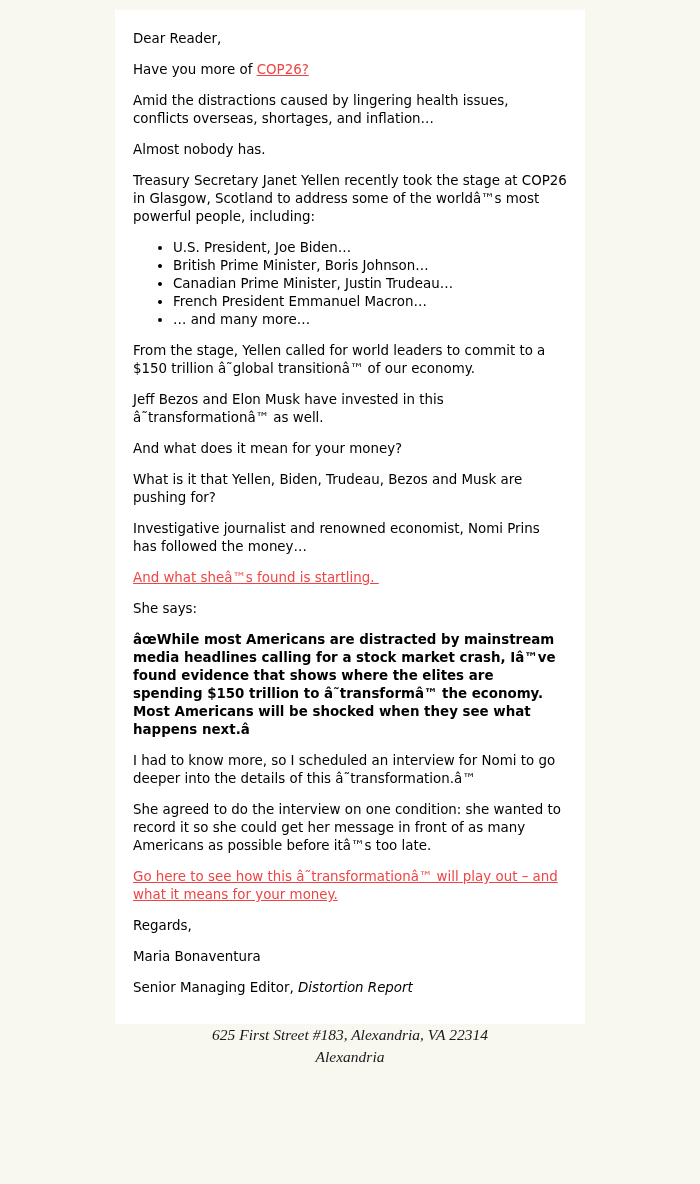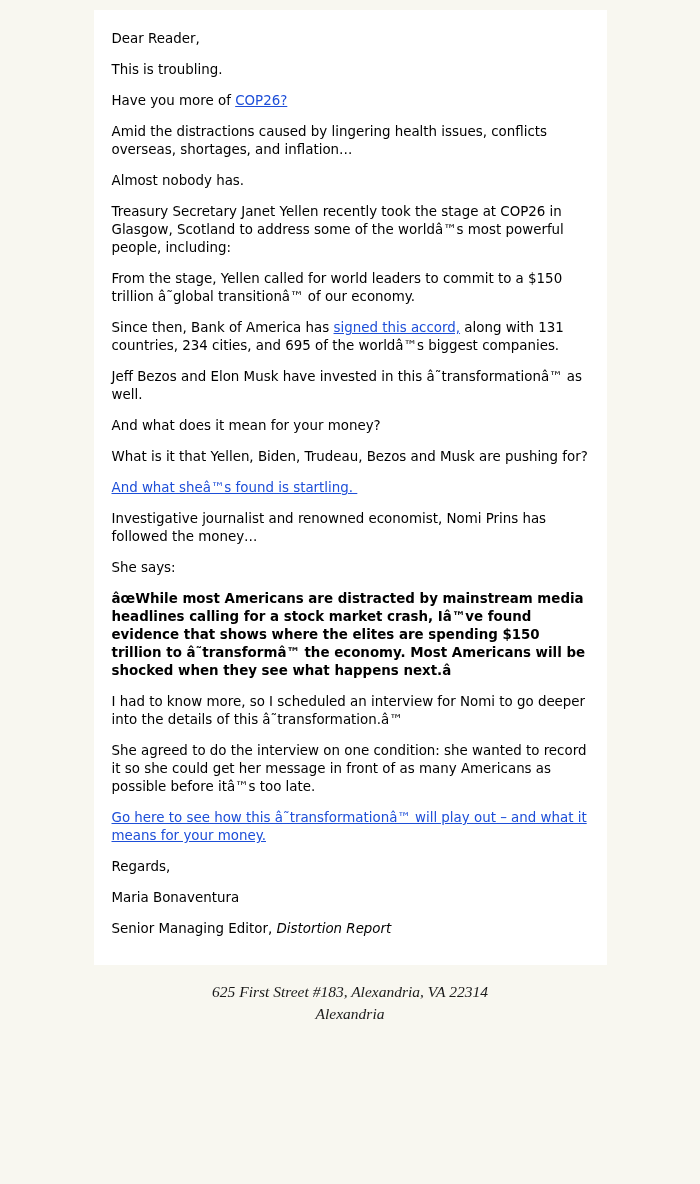--- a/index.html
+++ b/index.html
@@ -7,88 +7,92 @@
     margin: 0;
     padding: 0;
   }
   body {
     width: 700px;
     min-height: 1184px;
     background: #f8f7f0;
     font-family: "DejaVu Sans", "Liberation Sans", sans-serif;
   }
   .email-card {
-    width: 513px;
+    width: 470px;
     margin: 10px auto 0 auto;
     background: #ffffff;
     padding: 7px 18px 14px 18px;
     color: #000000;
     font-size: 13.4px;
     line-height: 18px;
   }
   .email-card p {
     margin: 13px 0;
   }
   .email-card ul {
     margin: 13px 0;
     padding-left: 40px;
   }
   .email-card li {
     margin: 0;
     padding: 0;
   }
   a.body-link {
-    color: #1d4ed8;
+    color: #ef4444;
     text-decoration: underline;
     cursor: pointer;
   }
   .quote-bold {
     font-weight: bold;
   }
   .pub-italic {
     font-style: italic;
   }
   .sig-line {
     margin: 0;
   }
   .signature-block {
     margin: 13px 0;
   }
   .page-footer {
-    margin-top: 16px;
     text-align: center;
     font-family: "Liberation Serif", "DejaVu Serif", serif;
     font-style: italic;
     font-size: 15.5px;
     line-height: 22px;
     color: #1a1a1a;
   }
   .page-footer a {
     color: inherit;
     text-decoration: none;
     cursor: pointer;
   }
 </style>
 </head>
 <body>
 
 <div class="email-card">
   <p>Dear Reader,</p>
-  <p>This is troubling.</p>
   <p><span>Have you more of </span><a class="body-link">COP26?</a></p>
   <p>Amid the distractions caused by lingering health issues, conflicts overseas, shortages, and inflation…</p>
   <p>Almost nobody has.</p>
   <p>Treasury Secretary Janet Yellen recently took the stage at COP26 in Glasgow, Scotland to address some of the worldâ™s most powerful people, including:</p>
+  <ul>
+    <li>U.S. President, Joe Biden…</li>
+    <li>British Prime Minister, Boris Johnson…</li>
+    <li>Canadian Prime Minister, Justin Trudeau…</li>
+    <li>French President Emmanuel Macron…</li>
+    <li>… and many more…</li>
+  </ul>
   <p>From the stage, Yellen called for world leaders to commit to a $150 trillion â˜global transitionâ™ of our economy.</p>
-  <p><span>Since then, Bank of America has </span><a class="body-link">signed this accord,</a><span> along with 131 countries, 234 cities, and 695 of the worldâ™s biggest companies.</span></p>
   <p>Jeff Bezos and Elon Musk have invested in this â˜transformationâ™ as well.</p>
   <p>And what does it mean for your money?</p>
   <p>What is it that Yellen, Biden, Trudeau, Bezos and Musk are pushing for?</p>
+  <p>Investigative journalist and renowned economist, Nomi Prins has followed the money…</p>
   <p><a class="body-link">And what sheâ™s found is startling.&nbsp;</a></p>
-  <p>Investigative journalist and renowned economist, Nomi Prins has followed the money…</p>
   <p>She says:</p>
   <p class="quote-bold">âœWhile most Americans are distracted by mainstream media headlines calling for a stock market crash, Iâ™ve found evidence that shows where the elites are spending $150 trillion to â˜transformâ™ the economy. Most Americans will be shocked when they see what happens next.â</p>
   <p>I had to know more, so I scheduled an interview for Nomi to go deeper into the details of this â˜transformation.â™</p>
   <p>She agreed to do the interview on one condition: she wanted to record it so she could get her message in front of as many Americans as possible before itâ™s too late.</p>
   <p><a class="body-link">Go here to see how this â˜transformationâ™ will play out – and what it means for your money.</a></p>
   <p>Regards,</p>
   <div class="signature-block">
     <p class="sig-line">Maria Bonaventura</p>
     <p class="sig-line"><span>Senior Managing Editor, </span><span class="pub-italic">Distortion Report</span></p>
   </div>

